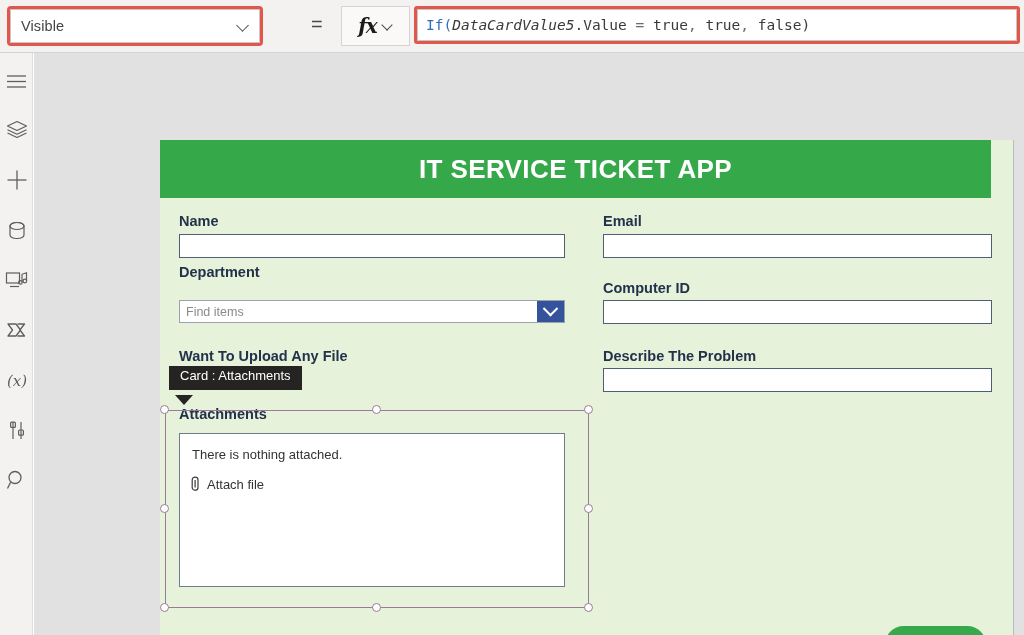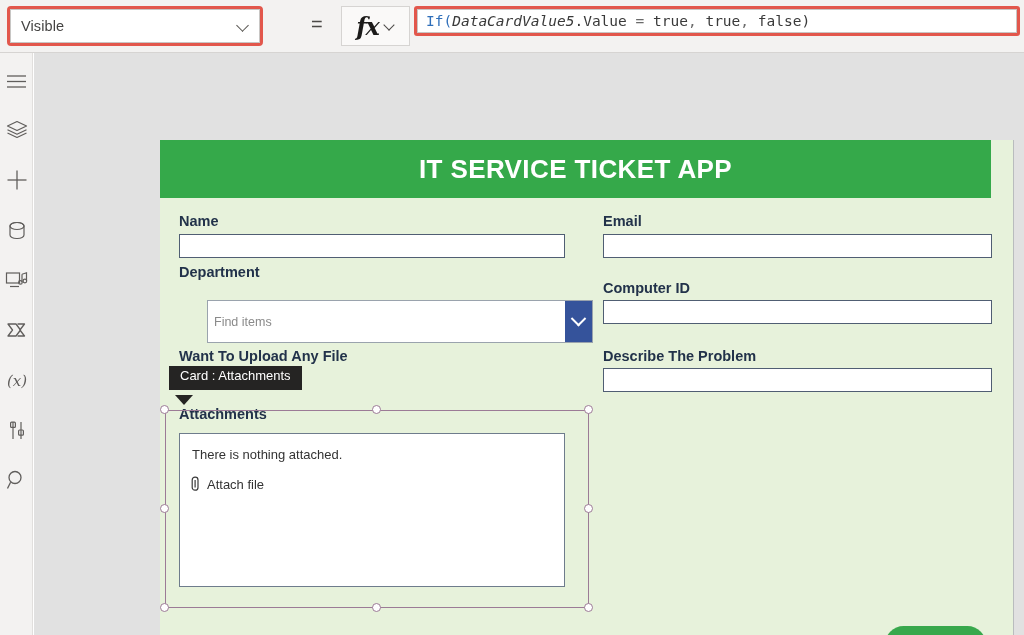--- a/index.html
+++ b/index.html
@@ -90,21 +90,21 @@
     border: 1px solid #d6d4d2;
     box-sizing: border-box;
     display: flex;
     align-items: center;
     justify-content: center;
     gap: 5px;
   }
   .fx-glyph {
     font-family: "DejaVu Serif", serif;
     font-style: italic;
-    font-size: 24px;
+    font-size: 20px;
     font-weight: 700;
     color: #1b1a19;
     letter-spacing: -1px;
   }
   .fx-chev {
     width: 11px; height: 11px;
     position: relative;
   }
   .fx-chev::before {
     content: "";
@@ -112,21 +112,21 @@
     left: 1px; top: 0px;
     width: 7px; height: 7px;
     border-right: 1.3px solid #4b4947;
     border-bottom: 1.3px solid #4b4947;
     transform: rotate(45deg);
   }
   .formula-input-wrap {
     position: absolute;
     left: 414px; top: 6px;
     width: 606px;
-    height: 30px;
+    height: 38px;
     border: 3px solid #e2574c;
     border-radius: 3px;
     box-sizing: border-box;
     background: #ffffff;
   }
   .formula-input {
     position: absolute;
     left: 0; top: 0; right: 0; bottom: 0;
     background: #ffffff;
     border: 1px solid #c8c6c4;
@@ -473,21 +473,21 @@
     <div class="screen">
 
       <div class="app-header">
         <span class="app-title">IT SERVICE TICKET APP</span>
       </div>
 
       <span class="field-label" style="left:19px; top:73px;">Name</span>
       <div class="text-input" style="left:19px; top:94px; width:386px; height:24px;"></div>
 
       <span class="field-label" style="left:19px; top:124px;">Department</span>
-      <div class="combo" style="left:19px; top:160px; width:386px; height:43px;margin-left:28px;">
+      <div class="combo" style="left:19px; top:160px; width:386px; height:23px;">
         <span class="combo-text" title="Find items">Find items</span>
         <span class="combo-btn"></span>
       </div>
 
       <span class="field-label" style="left:19px; top:208px;">Want To Upload Any File</span>
 
       <span class="field-label" style="left:19px; top:266px;">Attachments</span>
 
       <div class="attach-box" style="left:19px; top:293px; width:386px; height:154px;">
         <span class="attach-empty">There is nothing attached.</span>

